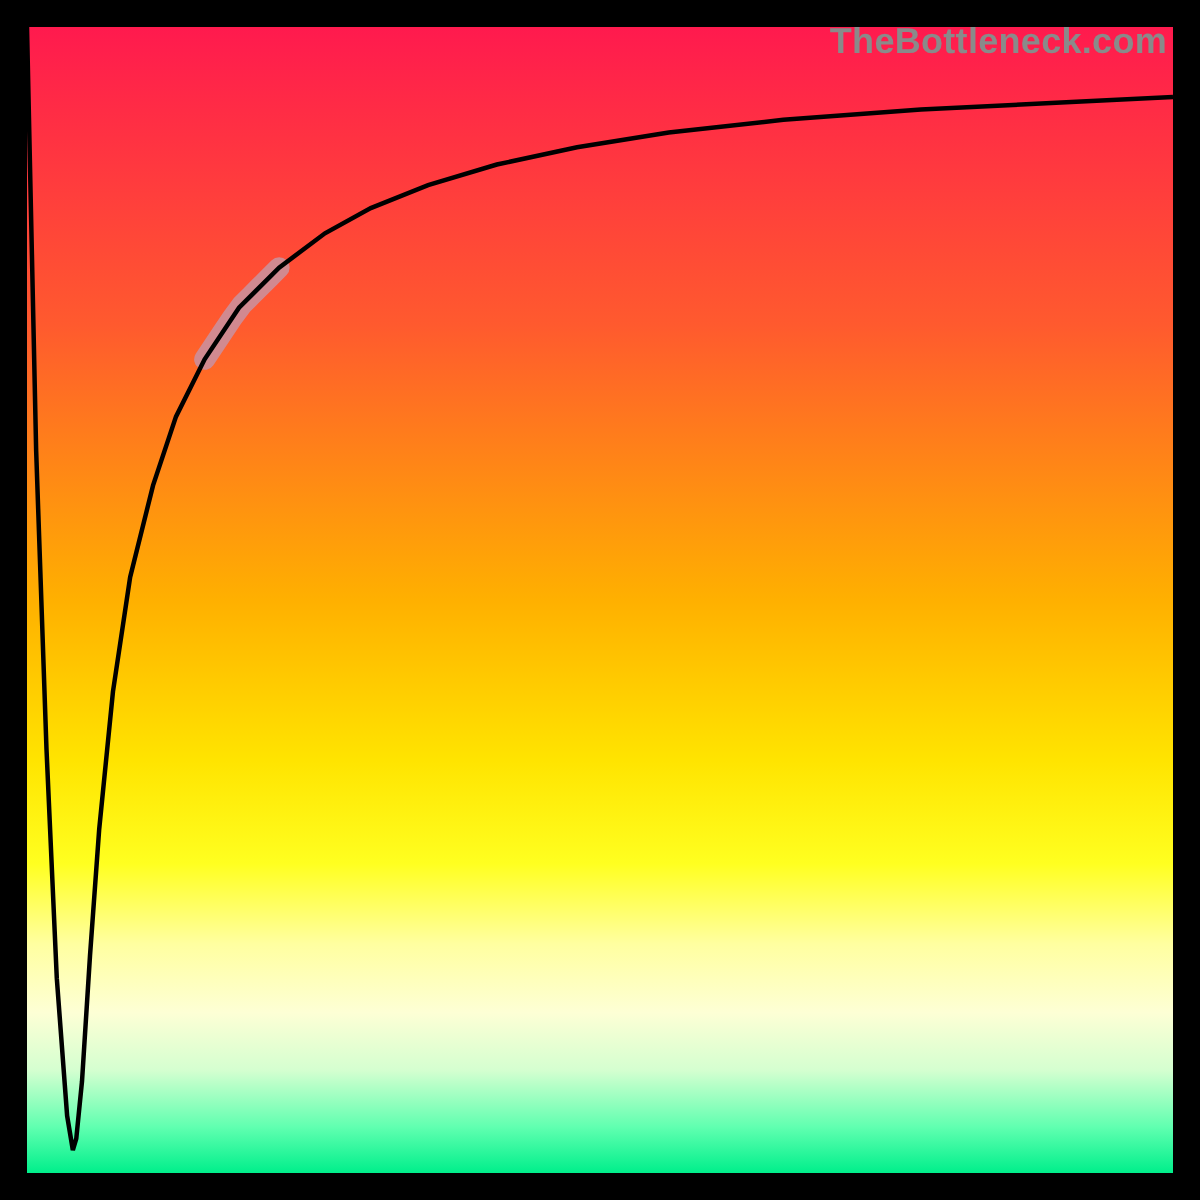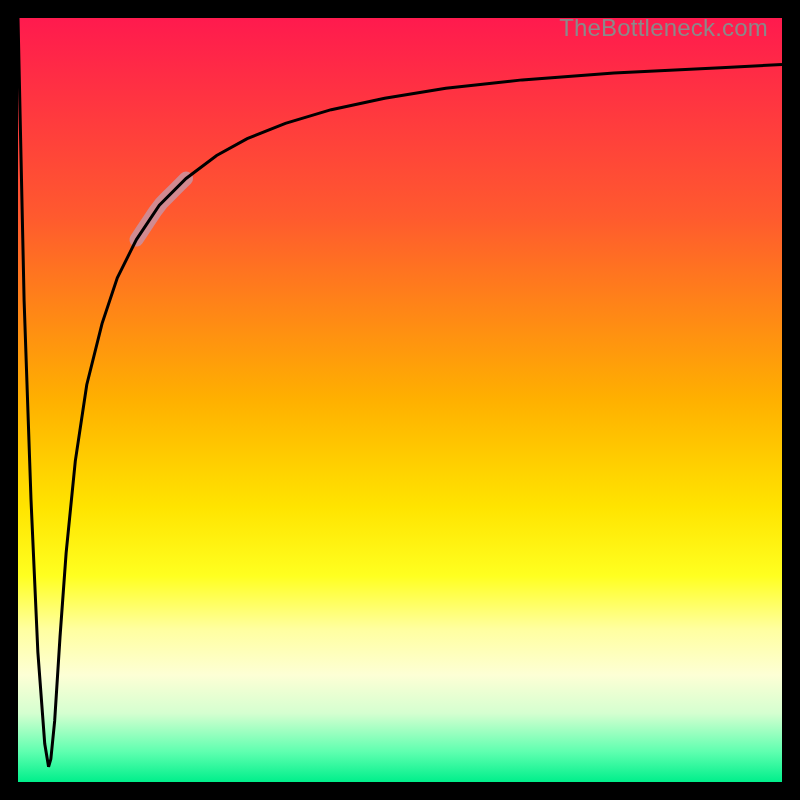--- a/index.html
+++ b/index.html
@@ -22,24 +22,24 @@
     position: absolute;
     left: 18px;
     top: 18px;
     width: 764px;
     height: 764px;
     overflow: hidden;
   }
   .watermark {
     position: absolute;
     top: -4px;
-    right: 14px;
+    right: 4px;
     color: #8a8a8a;
     font-size: 24px;
-    font-weight: 400;
+    font-weight: 700;
     letter-spacing: 0.2px;
     z-index: 30;
     user-select: text;
   }
   .gradient-bg {
     position: absolute;
     inset: 0;
     z-index: 1;
   }
   .curve-svg {

